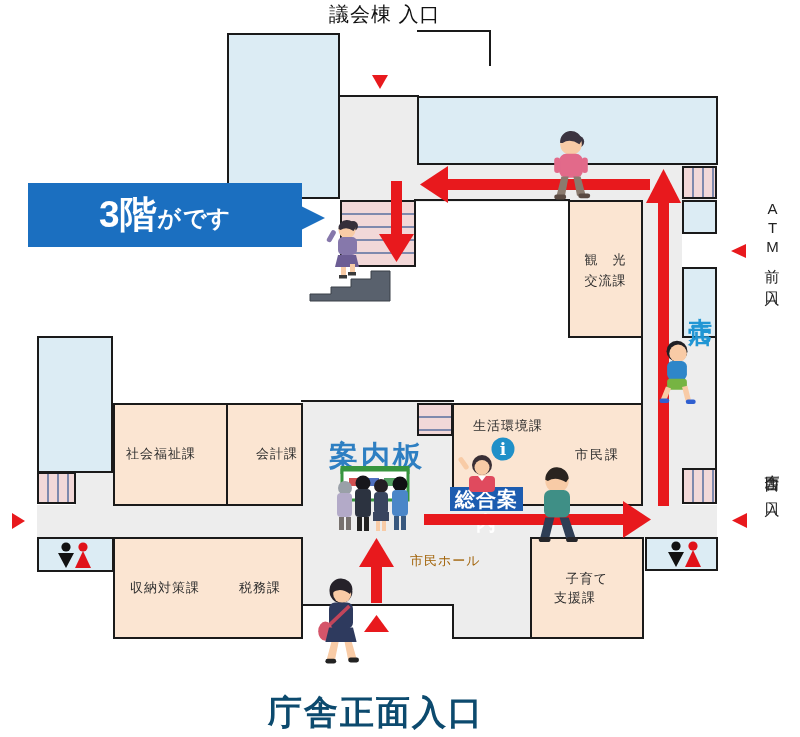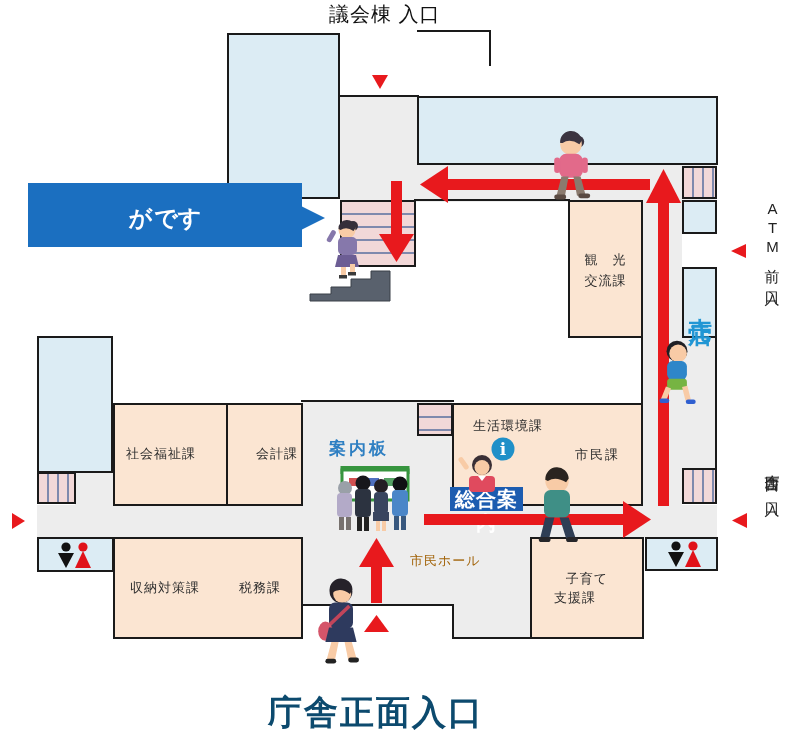--- a/index.html
+++ b/index.html
@@ -16,21 +16,21 @@
     background-image:repeating-linear-gradient(90deg,transparent 0,transparent 8px,#7f89ad 8px,#7f89ad 10px);}
   .lbl{position:absolute;color:#2e2e2e;font-size:13px;letter-spacing:1px;white-space:nowrap;}
   .center{text-align:center;}
   .vtext{writing-mode:vertical-rl;text-orientation:upright;letter-spacing:2px;color:#222;}
   .banner{position:absolute;left:28px;top:183px;width:274px;height:64px;background:#1b6fc0;
     display:flex;align-items:center;justify-content:center;color:#fff;white-space:nowrap;}
   .banner .lg{font-size:37px;font-weight:bold;}
   .banner .sm{font-size:23px;font-weight:bold;padding:6px 1px 0 1px;}
   .banner-pointer{position:absolute;left:301px;top:206px;width:0;height:0;
     border-left:24px solid #1b6fc0;border-top:12px solid transparent;border-bottom:12px solid transparent;}
-  .annaiban{position:absolute;left:329px;top:437px;font-size:17px;font-weight:bold;color:#2e7fc2;letter-spacing:3px;}
+  .annaiban{position:absolute;left:329px;top:437px;font-size:29px;font-weight:bold;color:#2e7fc2;letter-spacing:3px;}
   .badge{position:absolute;left:450px;top:487px;width:73px;height:24px;background:#1c5cb0;color:#fff;
     font-size:20px;font-weight:bold;line-height:24px;text-align:center;letter-spacing:1px;}
   .baiten-lbl{position:absolute;left:683px;top:270px;width:33px;height:64px;writing-mode:vertical-rl;
     text-orientation:upright;font-size:24px;font-weight:bold;color:#2196d4;letter-spacing:4px;text-align:center;}
   .main-entrance{position:absolute;left:268px;top:690px;font-size:34px;font-weight:600;color:#0c4a6e;letter-spacing:2px;}
   .assembly{position:absolute;left:329px;top:1px;font-size:20px;color:#111;letter-spacing:1px;}
   .overlay{position:absolute;left:0;top:0;pointer-events:none;}
 </style>
 </head>
 <body>
@@ -94,20 +94,21 @@
   <div class="lbl" style="left:130px;top:579px">収納対策課</div>
   <div class="lbl" style="left:239px;top:579px">税務課</div>
   <div class="lbl center" style="left:530px;top:570px;width:114px">子育て</div>
   <div class="lbl center" style="left:530px;top:589px;width:90px">支援課</div>
   <div class="lbl" style="left:410px;top:552px;color:#a16207">市民ホール</div>
 
   <div class="annaiban">案内板</div>
   <div class="badge">総合案内</div>
 
   <div class="banner">
+    <span class="lg">3階</span>
     <span class="sm">が</span>
     <span class="sm">です</span>
   </div>
   <div class="banner-pointer"></div>
 
   <svg class="overlay" width="800" height="737" viewBox="0 0 800 737">
 
     <polygon points="310,301 310,294 331,294 331,287 351,287 351,279 371,279 371,271 390,271 390,301" fill="#59616d" stroke="#3a4048" stroke-width="1"></polygon>
 
     <g fill="#e8191d">

